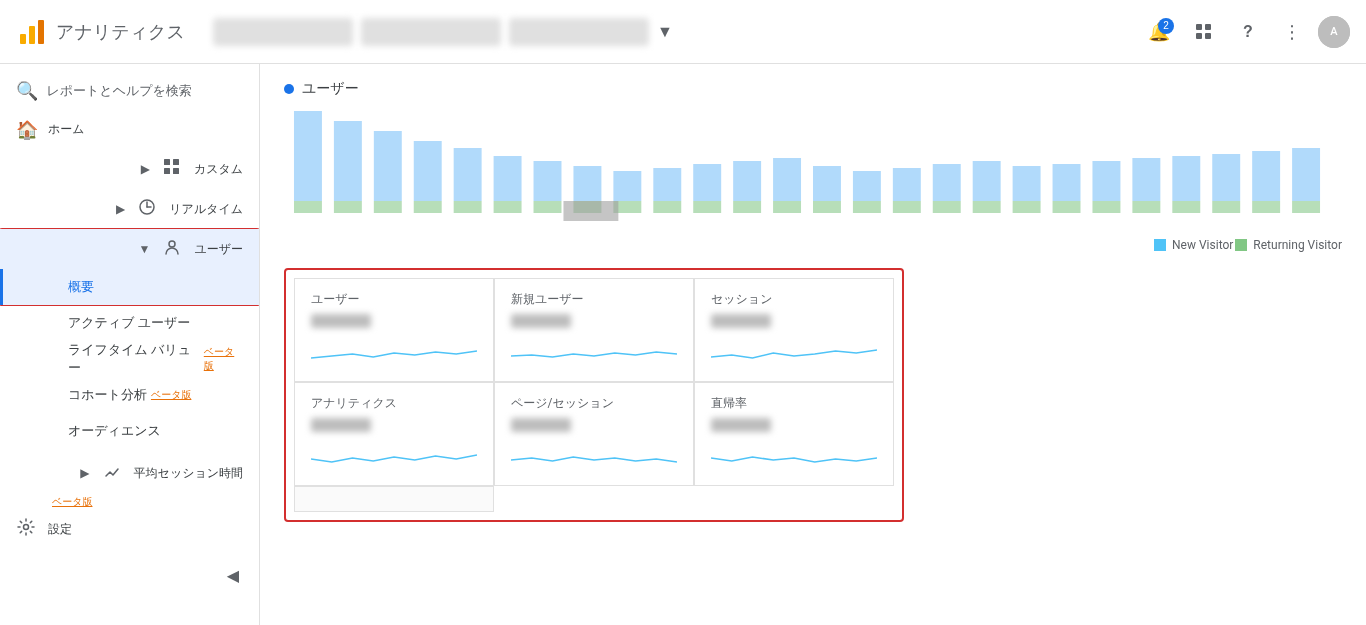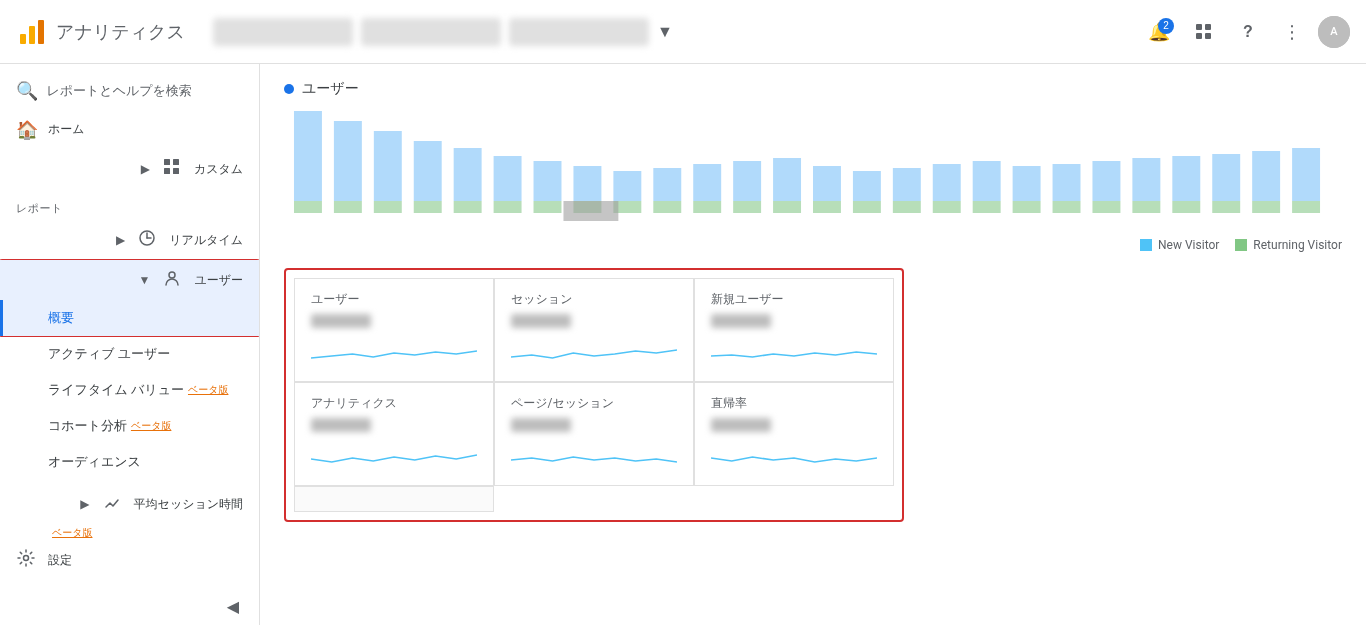--- a/index.html
+++ b/index.html
@@ -151,21 +151,21 @@
     .sidebar-section-label {
       padding: 12px 16px 4px;
       font-size: 11px;
       color: #5f6368;
       text-transform: uppercase;
       letter-spacing: 0.5px;
     }
     .sidebar-sub-item {
       display: flex;
       align-items: center;
-      padding: 0 16px 0 48px;
+      padding: 0 16px 0 68px;
       height: 36px;
       cursor: pointer;
       font-size: 13px;
       color: #3c4043;
       position: relative;
     }
     .sidebar-sub-item.active {
       background: #e8f0fe;
       font-weight: 500;
       color: #1a73e8;
@@ -233,21 +233,21 @@
       position: relative;
       overflow: hidden;
     }
     .bar-chart-svg {
       width: 100%;
       height: 100%;
     }
     .chart-legend {
       display: flex;
       align-items: center;
-      gap: 16px;
+      gap: 2px;
       justify-content: flex-end;
       margin-bottom: 16px;
       font-size: 12px;
       color: #5f6368;
     }
     .legend-item {
       display: flex;
       align-items: center;
       gap: 6px;
     }
@@ -358,21 +358,20 @@
         <svg width="18" height="18" viewBox="0 0 18 18">
             <rect x="1" y="1" width="6" height="6" rx="0.5" fill="#5f6368"></rect>
             <rect x="10" y="1" width="6" height="6" rx="0.5" fill="#5f6368"></rect>
             <rect x="1" y="10" width="6" height="6" rx="0.5" fill="#5f6368"></rect>
             <rect x="10" y="10" width="6" height="6" rx="0.5" fill="#5f6368"></rect>
           </svg>
       </span>
       <span class="nav-label">カスタム</span>
     </div>
 
-    <div class="sidebar-section-label">レポート</div>
 
     <div class="sidebar-nav-item">
       <span class="nav-expand">▶</span>
       <span class="nav-icon">
         <svg width="18" height="18" viewBox="0 0 18 18" fill="none">
           <circle cx="9" cy="9" r="7" stroke="#5f6368" stroke-width="1.5"></circle>
           <line x1="9" y1="9" x2="9" y2="4" stroke="#5f6368" stroke-width="1.5" stroke-linecap="round"></line>
           <line x1="9" y1="9" x2="13" y2="9" stroke="#5f6368" stroke-width="1.5" stroke-linecap="round"></line>
         </svg>
       </span>
@@ -527,32 +526,32 @@
 
         <div class="metric-card">
           <div class="metric-card-title">ユーザー</div>
           <div class="metric-value"></div>
           <svg class="metric-sparkline" viewBox="0 0 160 30" preserveAspectRatio="none">
             <polyline points="0,22 20,20 40,18 60,21 80,17 100,19 120,16 140,18 160,15" fill="none" stroke="#4fc3f7" stroke-width="1.5"></polyline>
           </svg>
         </div>
 
         <div class="metric-card">
+          <div class="metric-card-title">新規ユーザー</div>
+          <div class="metric-value"></div>
+          <svg class="metric-sparkline" viewBox="0 0 160 30" preserveAspectRatio="none">
+            <polyline points="0,20 20,19 40,21 60,18 80,20 100,17 120,19 140,16 160,18" fill="none" stroke="#4fc3f7" stroke-width="1.5"></polyline>
+          </svg>
+        </div>
+
+        <div class="metric-card">
           <div class="metric-card-title">セッション</div>
           <div class="metric-value"></div>
           <svg class="metric-sparkline" viewBox="0 0 160 30" preserveAspectRatio="none">
             <polyline points="0,21 20,19 40,22 60,17 80,20 100,18 120,15 140,17 160,14" fill="none" stroke="#4fc3f7" stroke-width="1.5"></polyline>
-          </svg>
-        </div>
-
-        <div class="metric-card">
-          <div class="metric-card-title">新規ユーザー</div>
-          <div class="metric-value"></div>
-          <svg class="metric-sparkline" viewBox="0 0 160 30" preserveAspectRatio="none">
-            <polyline points="0,20 20,19 40,21 60,18 80,20 100,17 120,19 140,16 160,18" fill="none" stroke="#4fc3f7" stroke-width="1.5"></polyline>
           </svg>
         </div>
 
 
         <div class="metric-card">
           <div class="metric-card-title">アナリティクス</div>
           <div class="metric-value"></div>
           <svg class="metric-sparkline" viewBox="0 0 160 30" preserveAspectRatio="none">
             <polyline points="0,19 20,22 40,18 60,21 80,17 100,20 120,16 140,19 160,15" fill="none" stroke="#4fc3f7" stroke-width="1.5"></polyline>
           </svg>

